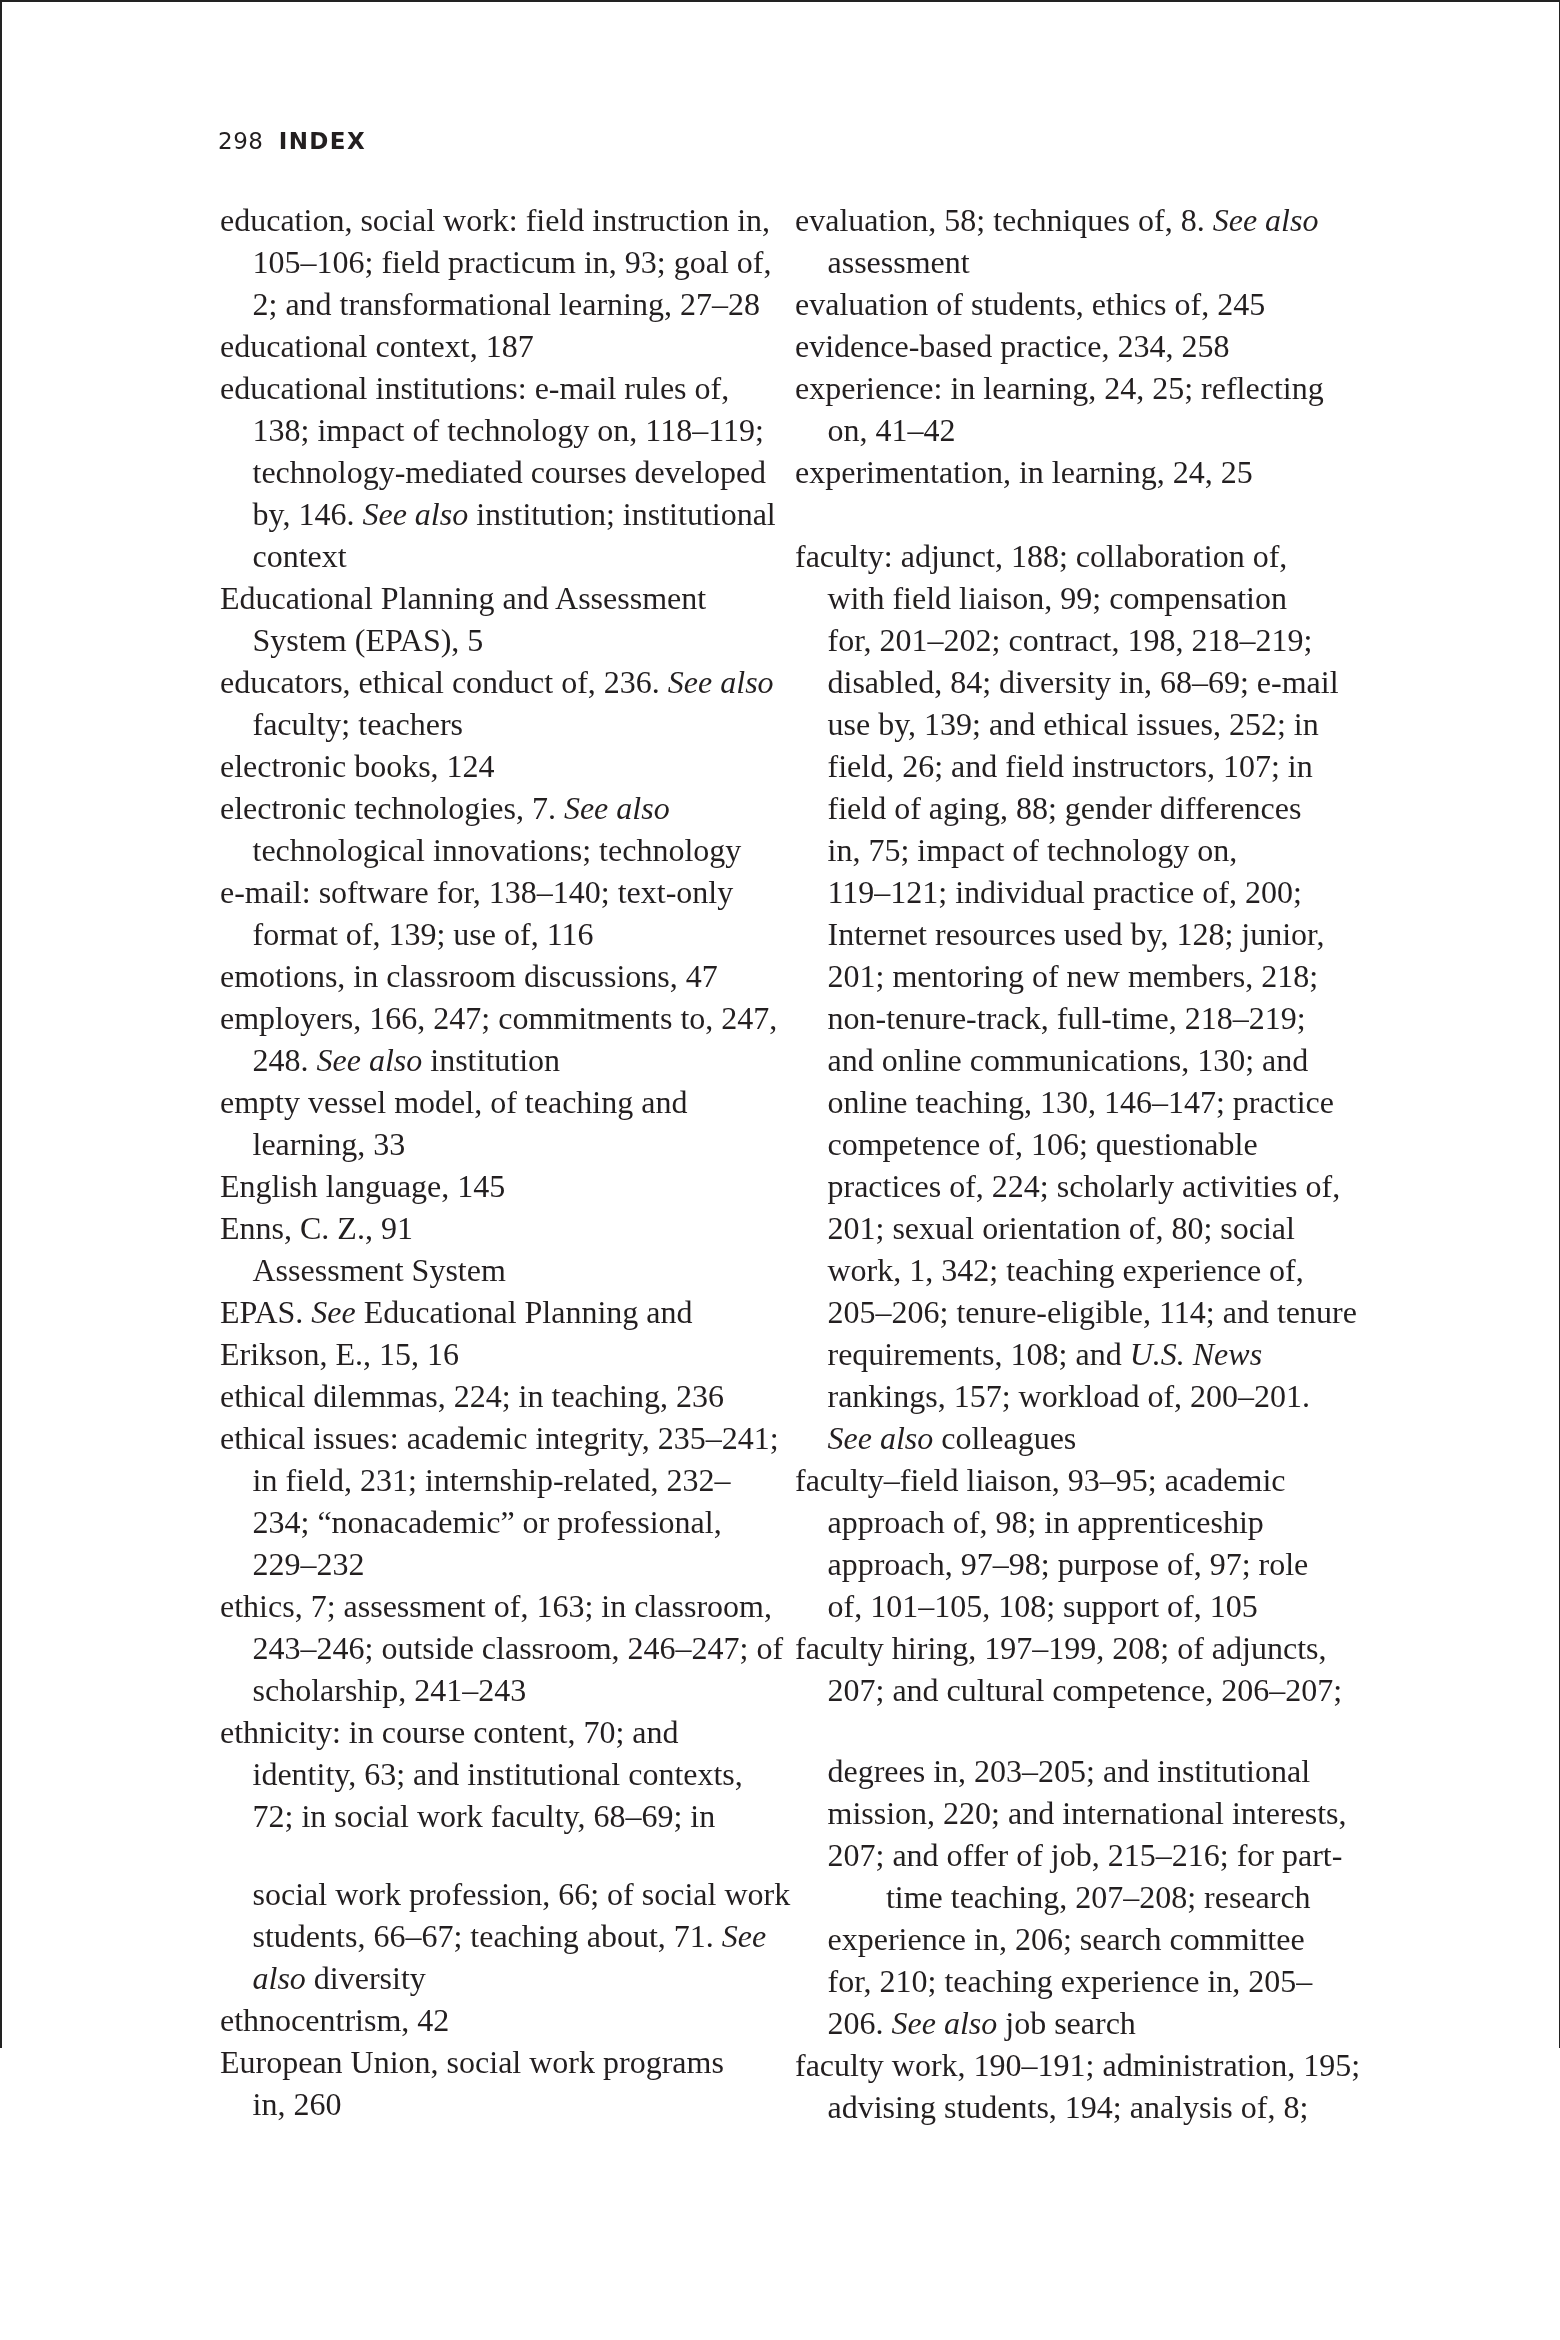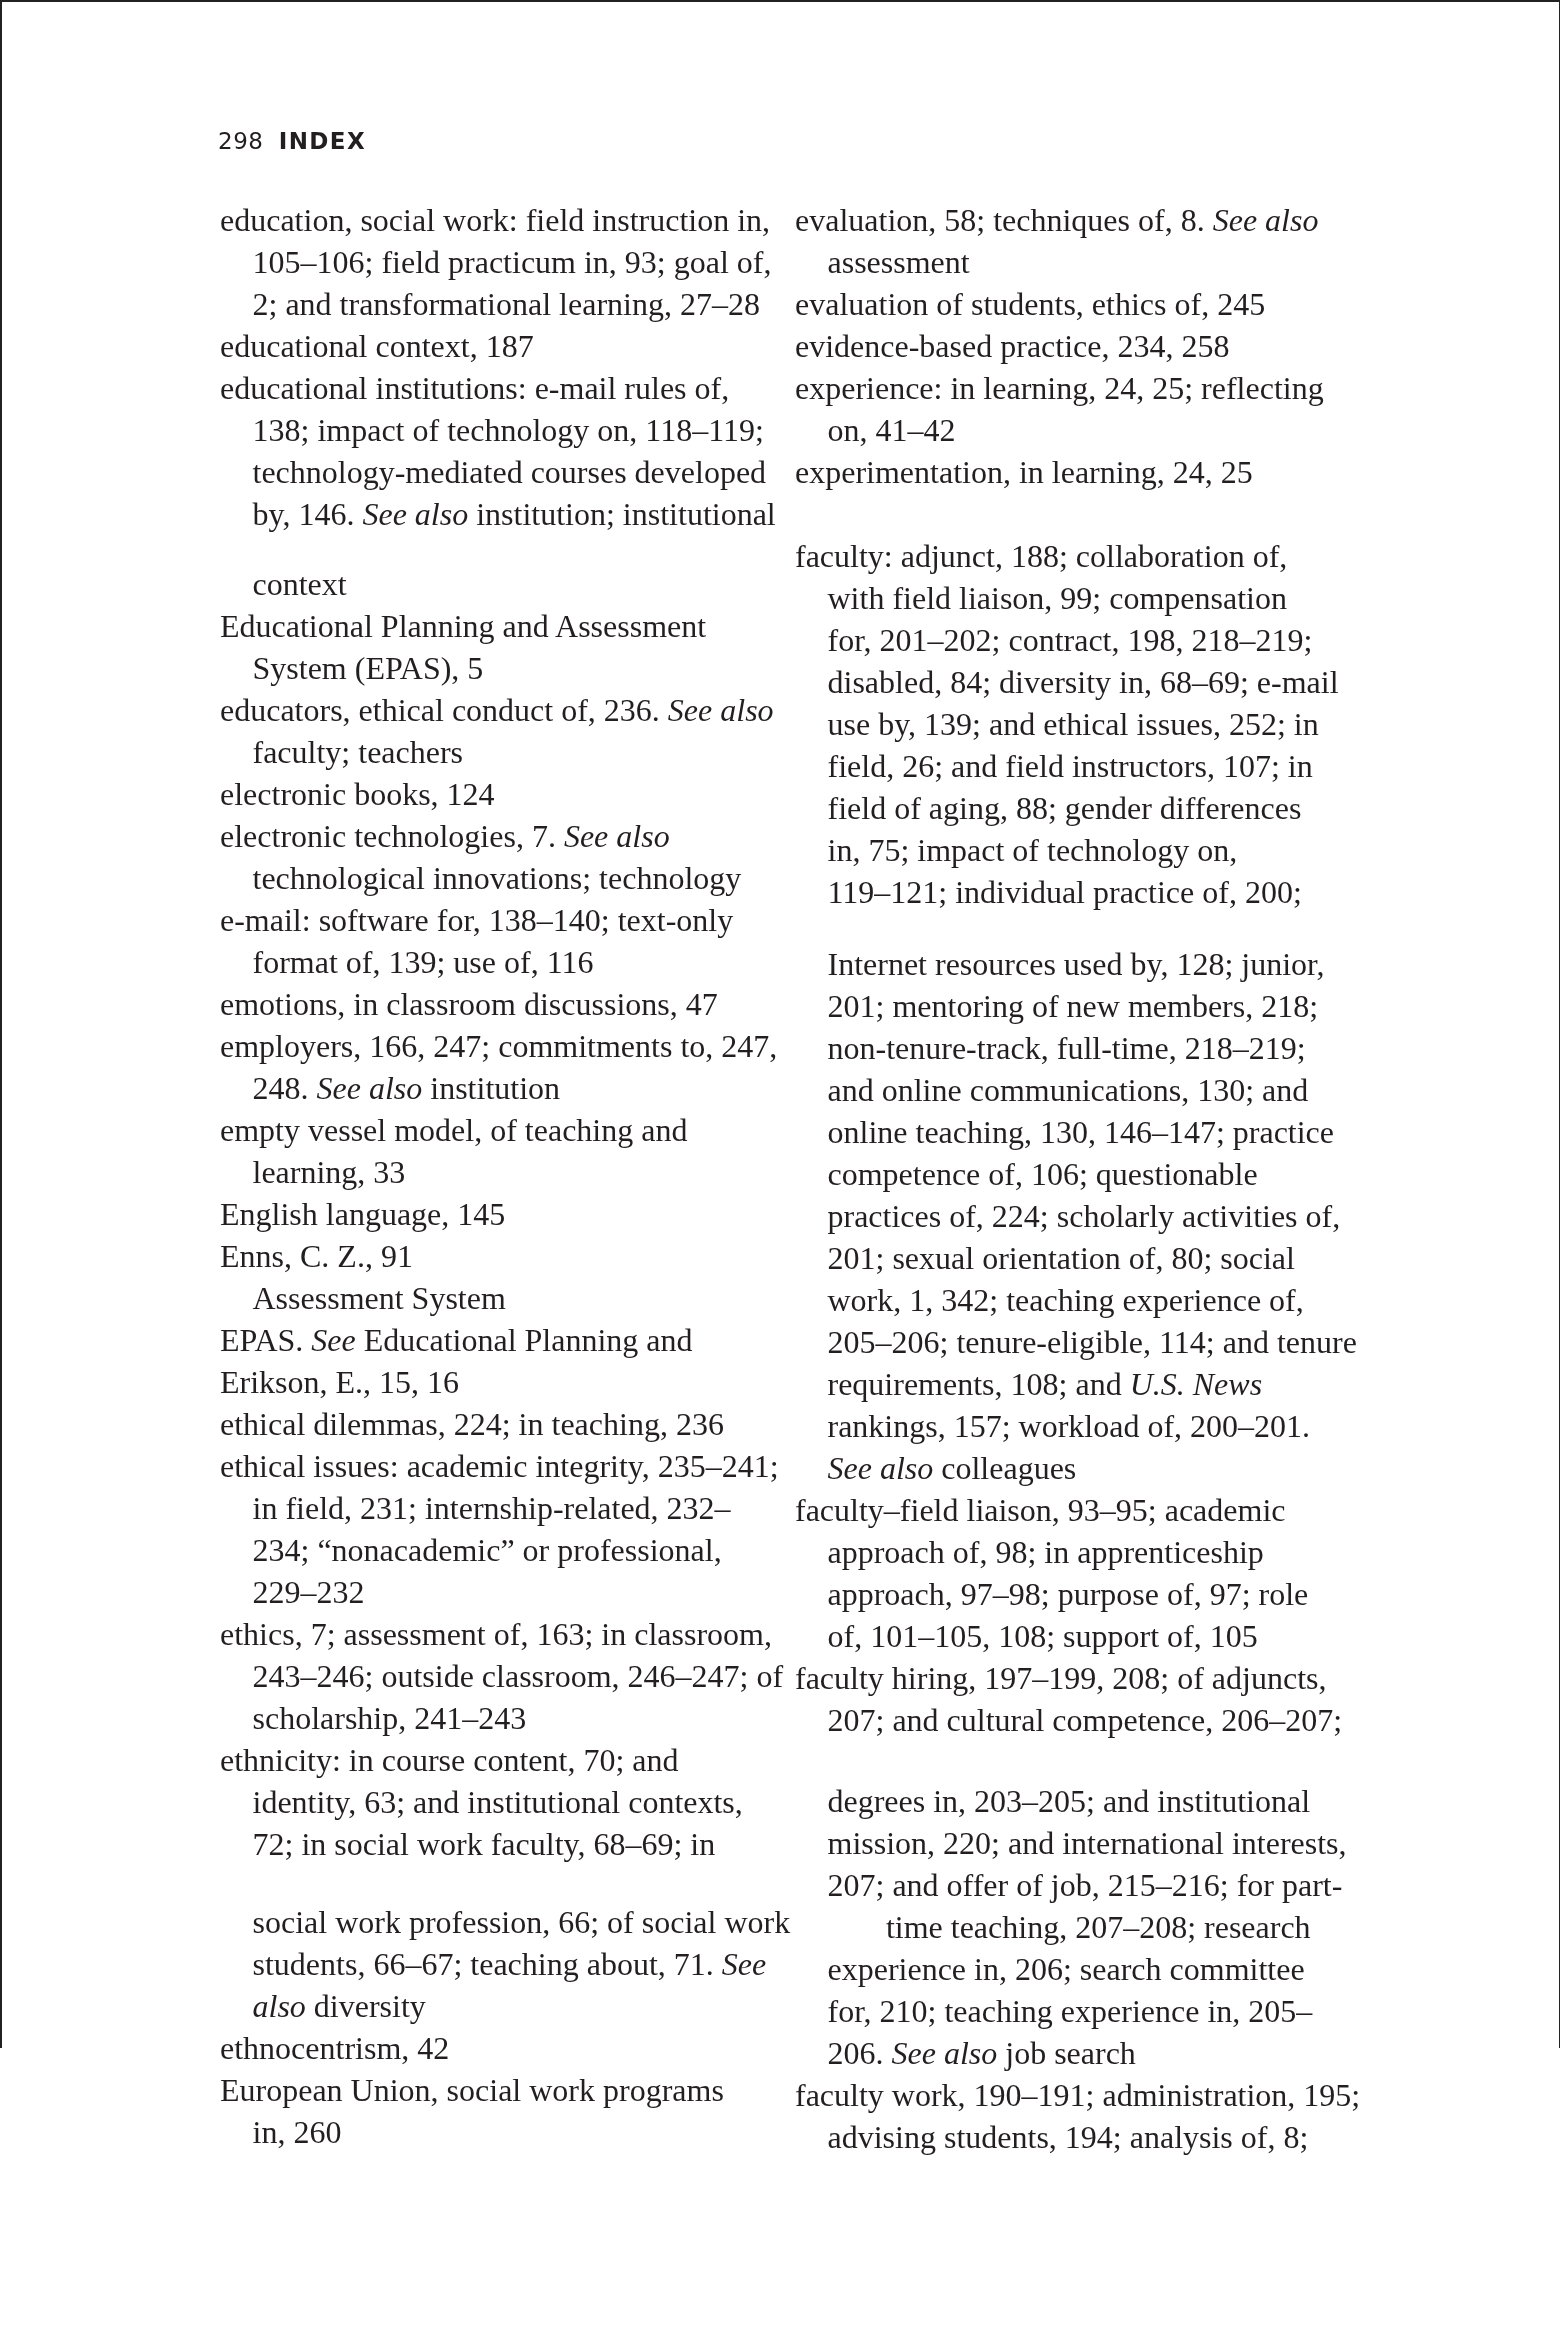--- a/index.html
+++ b/index.html
@@ -81,21 +81,21 @@
         <span class="line" style="text-indent: 0px;"><span>2; and transformational learning, 27–28</span></span>
       </div>
       <div class="entry">
         <span class="line"><span>educational context, 187</span></span>
       </div>
       <div class="entry">
         <span class="line"><span>educational institutions: e-mail rules of,</span></span>
         <span class="line" style="text-indent: 0px;"><span>138; impact of technology on, 118–119;</span></span>
         <span class="line" style="text-indent: 0px;"><span>technology-mediated courses developed</span></span>
         <span class="line" style="text-indent: 0px;"><span>by, 146. </span><em>See also</em><span> institution; institutional</span></span>
-        <span class="line" style="text-indent: 0px; margin-top: 28px;"><span>context</span></span>
+        <span class="line" style="text-indent: 0px;"><span>context</span></span>
       </div>
       <div class="entry">
         <span class="line"><span>Educational Planning and Assessment</span></span>
         <span class="line" style="text-indent: 0px;"><span>System (EPAS), 5</span></span>
       </div>
       <div class="entry">
         <span class="line"><span>educators, ethical conduct of, 236. </span><em>See also</em></span>
         <span class="line" style="text-indent: 0px;"><span>faculty; teachers</span></span>
       </div>
       <div class="entry">
@@ -185,21 +185,21 @@
       <div class="entry">
         <span class="line"><span>faculty: adjunct, 188; collaboration of,</span></span>
         <span class="line" style="text-indent: 0px;"><span>with field liaison, 99; compensation</span></span>
         <span class="line" style="text-indent: 0px;"><span>for, 201–202; contract, 198, 218–219;</span></span>
         <span class="line" style="text-indent: 0px;"><span>disabled, 84; diversity in, 68–69; e-mail</span></span>
         <span class="line" style="text-indent: 0px;"><span>use by, 139; and ethical issues, 252; in</span></span>
         <span class="line" style="text-indent: 0px;"><span>field, 26; and field instructors, 107; in</span></span>
         <span class="line" style="text-indent: 0px;"><span>field of aging, 88; gender differences</span></span>
         <span class="line" style="text-indent: 0px;"><span>in, 75; impact of technology on,</span></span>
         <span class="line" style="text-indent: 0px;"><span>119–121; individual practice of, 200;</span></span>
-        <span class="line" style="text-indent: 0px; margin-top: 30px;"><span>Internet resources used by, 128; junior,</span></span>
+        <span class="line" style="text-indent: 0px;"><span>Internet resources used by, 128; junior,</span></span>
         <span class="line" style="text-indent: 0px;"><span>201; mentoring of new members, 218;</span></span>
         <span class="line" style="text-indent: 0px;"><span>non-tenure-track, full-time, 218–219;</span></span>
         <span class="line" style="text-indent: 0px;"><span>and online communications, 130; and</span></span>
         <span class="line" style="text-indent: 0px;"><span>online teaching, 130, 146–147; practice</span></span>
         <span class="line" style="text-indent: 0px;"><span>competence of, 106; questionable</span></span>
         <span class="line" style="text-indent: 0px;"><span>practices of, 224; scholarly activities of,</span></span>
         <span class="line" style="text-indent: 0px;"><span>201; sexual orientation of, 80; social</span></span>
         <span class="line" style="text-indent: 0px;"><span>work, 1, 342; teaching experience of,</span></span>
         <span class="line" style="text-indent: 0px;"><span>205–206; tenure-eligible, 114; and tenure</span></span>
         <span class="line" style="text-indent: 0px;"><span>requirements, 108; and </span><em>U.S. News</em></span>

